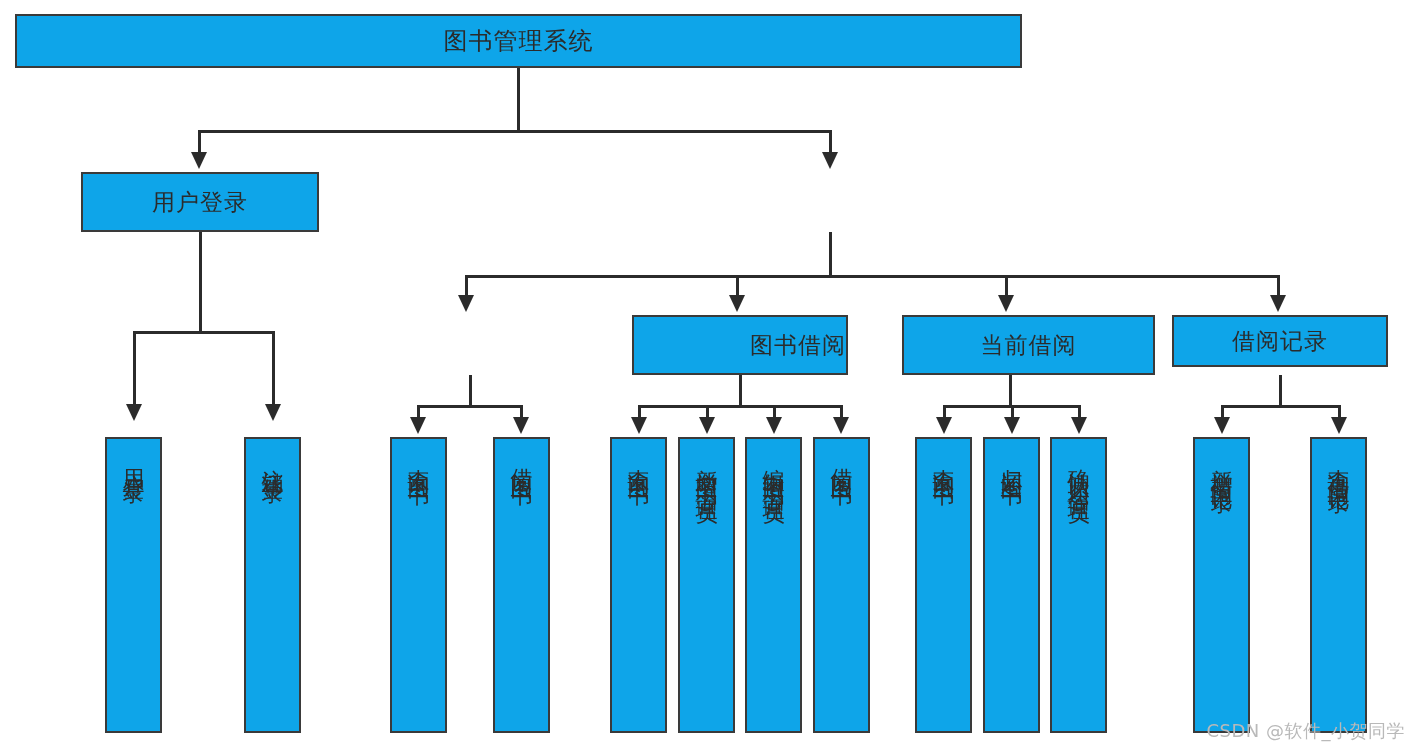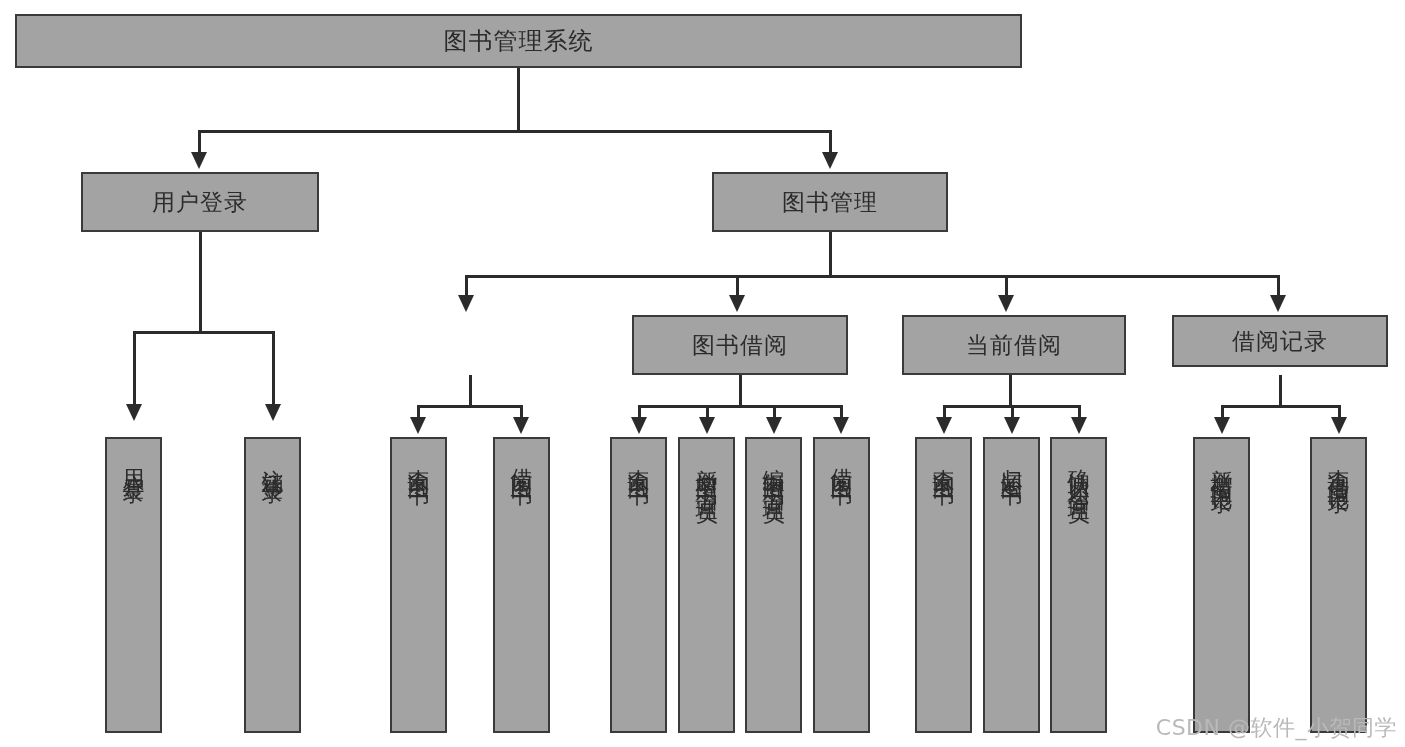--- a/index.html
+++ b/index.html
@@ -16,21 +16,21 @@
     width: 1405px;
     height: 747px;
     background: #ffffff;
     overflow: hidden;
   }
   
   .node {
     position: absolute;
     box-sizing: border-box;
     border: 2.5px solid #3a3a3a;
-    background: #a3a3a3;
+    background: #0ea5e9;
     display: flex;
     align-items: center;
     justify-content: center;
     color: #2b2b2b;
     z-index: 3;
   }
   .node.h {
     
     font-size: 23px;
     letter-spacing: 1px;
@@ -65,23 +65,23 @@
     width: 0;
     height: 0;
     border-left: 8px solid transparent;
     border-right: 8px solid transparent;
     border-top: 17px solid #2b2b2b;
     z-index: 2;
   }
   
   #watermark {
     position: absolute;
-    right: 8px;
+    right: 0;
     bottom: 4px;
-    font-size: 22px;
+    font-size: 18px;
     color: #b9b9b9;
     letter-spacing: 0.5px;
     z-index: 5;
     white-space: nowrap;
   }
 </style>
 </head>
 <body>
 
 <div id="canvas">
@@ -94,23 +94,20 @@
 
   <div class="hline" style="left:198px; top:130px; width:633px;"></div>
 
   <div class="vline" style="left:198px; top:130px; height:24px;"></div>
   <div class="arrow" style="left:191px; top:152px;"></div>
   <div class="vline" style="left:829px; top:130px; height:24px;"></div>
   <div class="arrow" style="left:822px; top:152px;"></div>
 
   <div class="node h" style="left:81px; top:172px; width:238px; height:60px;">
     <span>用户登录</span>
-  </div>
-  <div class="node h" style="left:712px; top:172px; width:236px; height:60px;">
-    <span>图书管理</span>
   </div>
 
   <div class="vline" style="left:199px; top:232px; height:101px;"></div>
   <div class="hline" style="left:133px; top:331px; width:141px;"></div>
   <div class="vline" style="left:133px; top:331px; height:75px;"></div>
   <div class="arrow" style="left:126px; top:404px;"></div>
   <div class="vline" style="left:272px; top:331px; height:75px;"></div>
   <div class="arrow" style="left:265px; top:404px;"></div>
 
   <div class="node v" style="left:105px; top:437px; width:57px; height:296px;">
@@ -124,24 +121,24 @@
   <div class="hline" style="left:465px; top:275px; width:815px;"></div>
   <div class="vline" style="left:465px; top:275px; height:22px;"></div>
   <div class="arrow" style="left:458px; top:295px;"></div>
   <div class="vline" style="left:736px; top:275px; height:22px;"></div>
   <div class="arrow" style="left:729px; top:295px;"></div>
   <div class="vline" style="left:1005px; top:275px; height:22px;"></div>
   <div class="arrow" style="left:998px; top:295px;"></div>
   <div class="vline" style="left:1277px; top:275px; height:22px;"></div>
   <div class="arrow" style="left:1270px; top:295px;"></div>
 
-  <div class="node h" style="left:632px; top:315px; width:216px; height:60px;">
+  <div class="node h" style="left:632px; top:315px; width:216px; height:60px;justify-content:flex-end;">
     <span>图书借阅</span>
   </div>
-  <div class="node h" style="left:902px; top:315px; width:224px; height:60px;">
+  <div class="node h" style="left:902px; top:315px; width:253px; height:60px;">
     <span>当前借阅</span>
   </div>
   <div class="node h" style="left:1172px; top:315px; width:216px; height:52px;">
     <span>借阅记录</span>
   </div>
 
   <div class="vline" style="left:469px; top:375px; height:32px;"></div>
   <div class="hline" style="left:417px; top:405px; width:105px;"></div>
   <div class="vline" style="left:417px; top:405px; height:14px;"></div>
   <div class="arrow" style="left:410px; top:417px;"></div>

